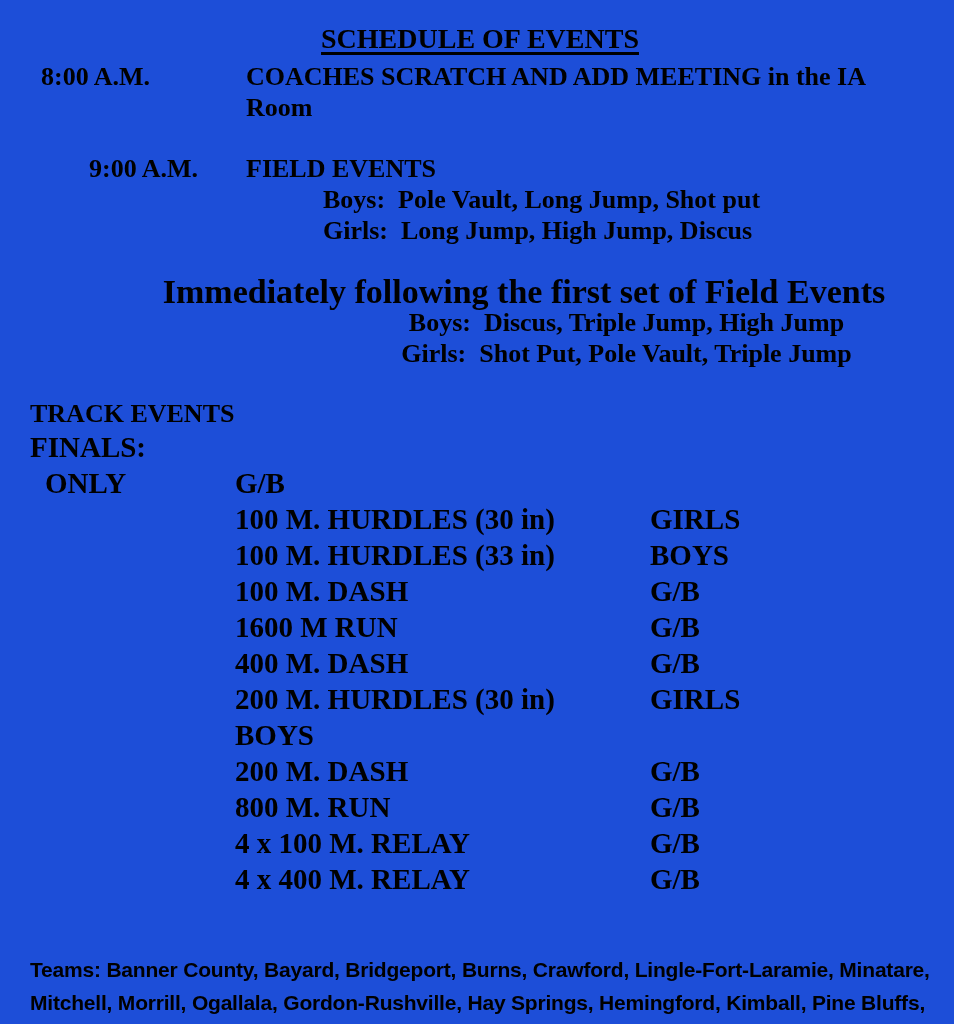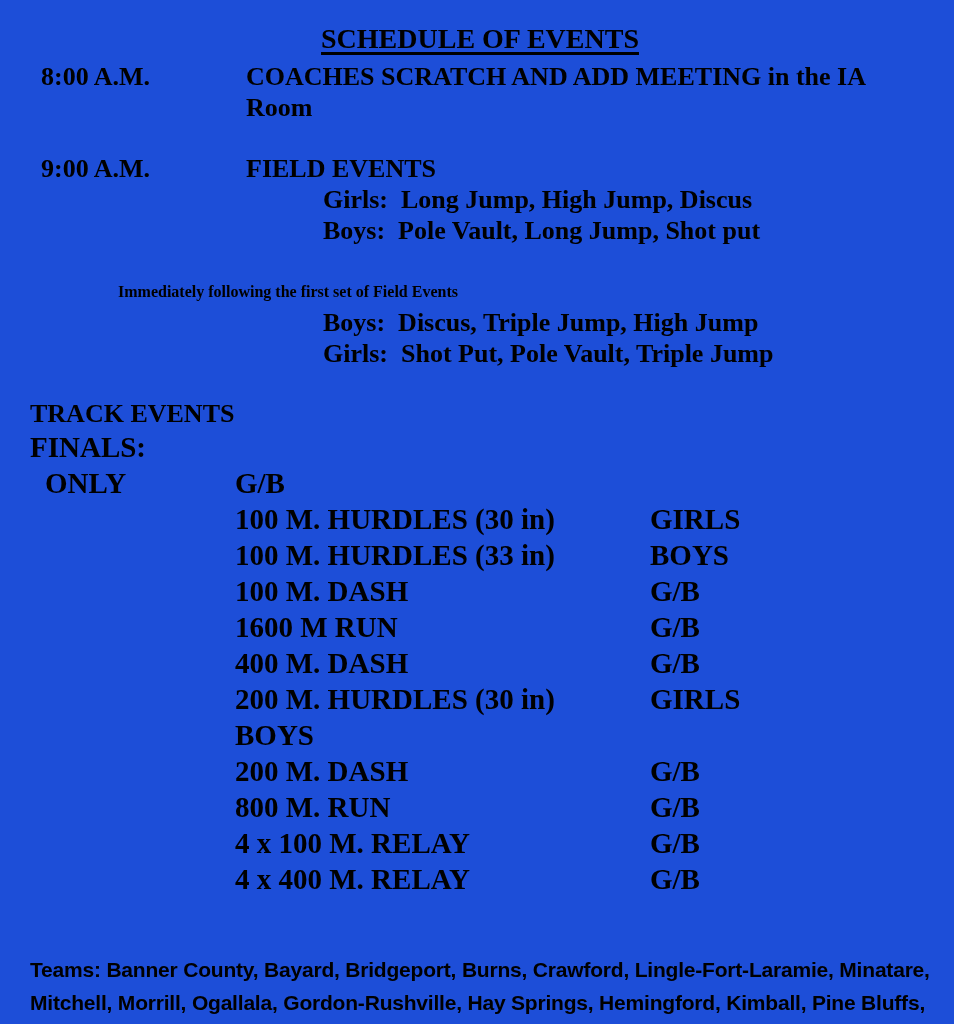--- a/index.html
+++ b/index.html
@@ -29,25 +29,25 @@
   .time-col { flex: 0 0 205px; margin-left: 11px; }
   .pre { white-space: pre-wrap; }
   .sub-line {
     margin-left: 293px;
     font-size: 26px;
     line-height: 31px;
     white-space: pre-wrap;
   }
   .note-line {
     margin-left: 88px;
-    font-size: 16px;
+    font-size: 34px;
     line-height: 31px;
   }
   .mt-coaches { margin-top: 6px; }
-  .mt-section { margin-top: 30px; }
+  .mt-section { margin-top: 30px; text-align: center; }
   .mt-track  { margin-top: 29px; }
   .finals-label { font-size: 29px; line-height: 36px; }
   .finals-row { display: flex; font-size: 29px; line-height: 36px; }
   .f-col1 { flex: 0 0 205px; box-sizing: border-box; padding-left: 15px; }
   .f-name { flex: 0 0 415px; white-space: pre; }
   .f-gender { white-space: pre; }
   .teams {
     margin-top: 56px;
     width: 905px;
     font-family: "Liberation Sans", sans-serif;
@@ -69,22 +69,22 @@
   <div class="row mt-coaches">
     <span class="time-col">8:00 A.M.</span>
     <span class="pre">COACHES SCRATCH AND ADD MEETING in the IA Room</span>
   </div>
 
   <div>
     <div class="row mt-section">
       <span class="time-col">9:00 A.M.</span>
       <span class="pre">FIELD EVENTS</span>
     </div>
+    <div class="sub-line">Boys:  Pole Vault, Long Jump, Shot put</div>
     <div class="sub-line">Girls:  Long Jump, High Jump, Discus</div>
-    <div class="sub-line">Boys:  Pole Vault, Long Jump, Shot put</div>
   </div>
 
   <div class="mt-section">
     <div class="note-line">Immediately following the first set of Field Events</div>
     <div class="sub-line">Boys:  Discus, Triple Jump, High Jump</div>
     <div class="sub-line">Girls:  Shot Put, Pole Vault, Triple Jump</div>
   </div>
 
   <div class="row mt-track">
     <span class="pre">TRACK EVENTS</span>

